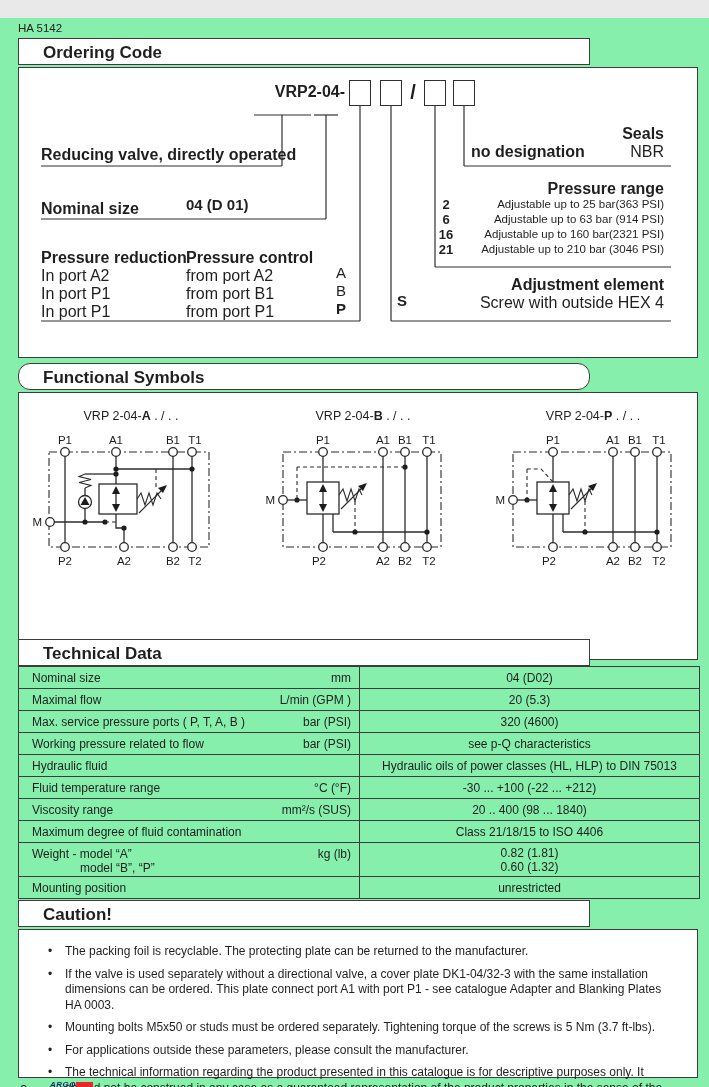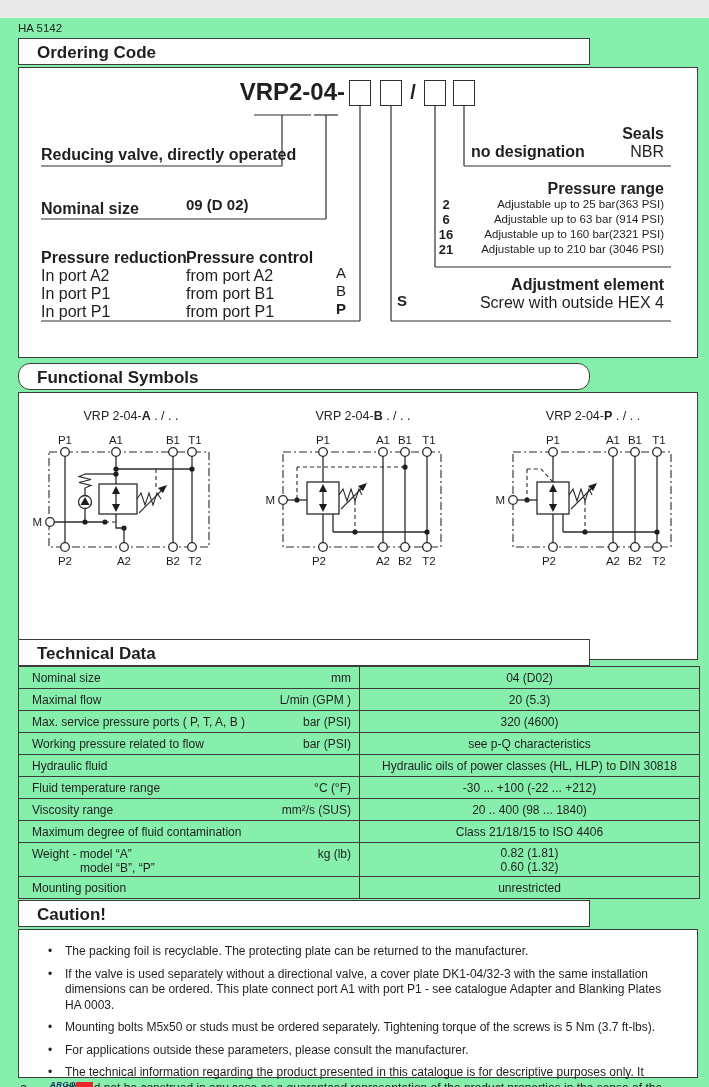--- a/index.html
+++ b/index.html
@@ -1,21 +1,21 @@
 <!DOCTYPE html>
 <html><head>
 <meta charset="utf-8">
 <style>
   html,body{margin:0;padding:0;background:#e9e9e9;}
   #page{position:relative;width:709px;height:1087px;background:#86efac;
         font-family:"Liberation Sans","DejaVu Sans",sans-serif;color:#1f1f1f;
         margin:18px auto;overflow:hidden;}
   .abs{position:absolute;}
   .sec-header{position:absolute;left:18px;width:572px;height:27px;border:1px solid #3c3c3c;
-              font-size:17px;font-weight:bold;line-height:27px;padding-left:18px;box-sizing:border-box;
+              font-size:17px;font-weight:bold;line-height:27px;padding-left:24px;box-sizing:border-box;
               background:#fff;}
   .sec-body{position:absolute;left:18px;width:680px;border:1px solid #3c3c3c;box-sizing:border-box;background:#fff;}
   .b{font-weight:bold;}
   .t12{font-size:16px;}
   .t11{font-size:11.5px;}
   .code-box{position:absolute;width:22px;height:26px;border:1.2px solid #2f2f2f;box-sizing:border-box;background:#fff;}
   svg .ln{stroke:#2b2b2b;stroke-width:1.3;fill:none;}
   svg .thin{stroke:#2b2b2b;stroke-width:1.1;fill:none;}
   svg .dash{stroke-dasharray:4 3;}
   svg .bnd{stroke:#2b2b2b;stroke-width:1.1;fill:none;stroke-dasharray:8 3 2 3;}
@@ -64,30 +64,30 @@
         <line x1="22" y1="253" x2="341" y2="253"></line>
         <line x1="372" y1="38" x2="372" y2="253"></line>
         <line x1="372" y1="253" x2="652" y2="253"></line>
         <line x1="416" y1="38" x2="416" y2="199"></line>
         <line x1="416" y1="199" x2="652" y2="199"></line>
         <line x1="445" y1="38" x2="445" y2="98"></line>
         <line x1="445" y1="98" x2="652" y2="98"></line>
       </g>
     </svg>
 
-    <div class="abs b" style="left:160px;top:11px;width:166px;font-size:24px;text-align:right;line-height:26px;">VRP2-04-</div>
+    <div class="abs b" style="left:160px;top:11px;width:166px;font-size:16px;text-align:right;line-height:26px;">VRP2-04-</div>
     <div class="code-box" style="left:330px;top:12px;"></div>
     <div class="code-box" style="left:361px;top:12px;"></div>
     <div class="abs b" style="left:383px;top:11px;width:22px;font-size:20px;text-align:center;line-height:26px;">/</div>
     <div class="code-box" style="left:405px;top:12px;"></div>
     <div class="code-box" style="left:434px;top:12px;"></div>
 
     <div class="abs b t12" style="left:22px;top:78px;text-align:center;">Reducing valve, directly operated</div>
     <div class="abs b t12" style="left:22px;top:132px;">Nominal size</div>
-    <div class="abs b" style="left:167px;top:128px;font-size:15px;">09 (D 02)</div>
+    <div class="abs b" style="left:167px;top:128px;font-size:15px;">04 (D 01)</div>
 
     <div class="abs b t12" style="left:22px;top:181px;">Pressure reduction</div>
     <div class="abs b t12" style="left:167px;top:181px;">Pressure control</div>
 
     <div class="abs t12" style="left:22px;top:199px;">In port A2</div>
     <div class="abs t12" style="left:167px;top:199px;">from port A2</div>
     <div class="abs" style="left:312px;top:196px;width:20px;text-align:center;font-size:15px;">A</div>
 
     <div class="abs t12" style="left:22px;top:217px;">In port P1</div>
     <div class="abs t12" style="left:167px;top:217px;">from port B1</div>
@@ -316,21 +316,21 @@
             </td>
         <td class="tval">see p-Q characteristics</td>
       </tr>
       <tr class="r22">
         <td class="tleft">
               <div class="wrap">
                 <span>Hydraulic fluid</span>
                 <span></span>
               </div>
             </td>
-        <td class="tval">Hydraulic oils of power classes (HL, HLP) to DIN 30818</td>
+        <td class="tval">Hydraulic oils of power classes (HL, HLP) to DIN 75013</td>
       </tr>
       <tr class="r22">
         <td class="tleft">
               <div class="wrap">
                 <span>Fluid temperature range</span>
                 <span>°C (°F)</span>
               </div>
             </td>
         <td class="tval">-30 ... +100  (-22 ...  +212)</td>
       </tr>

